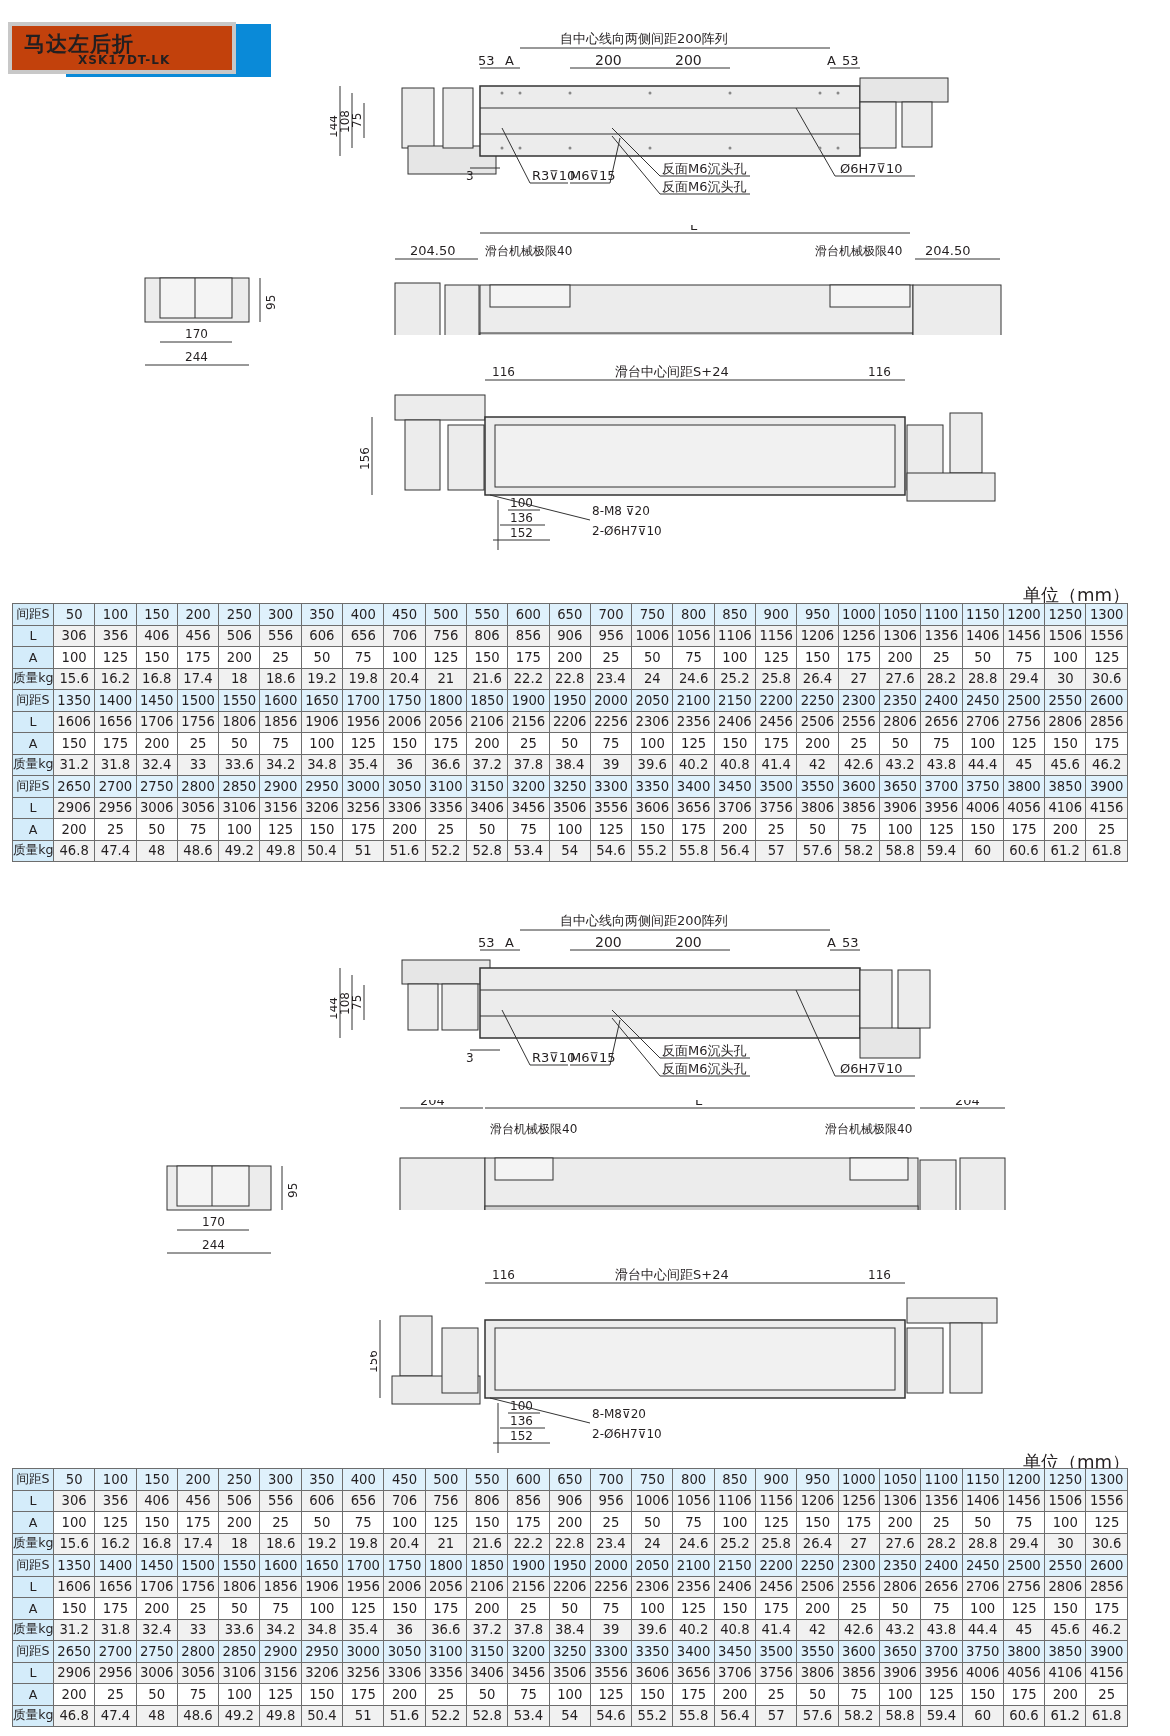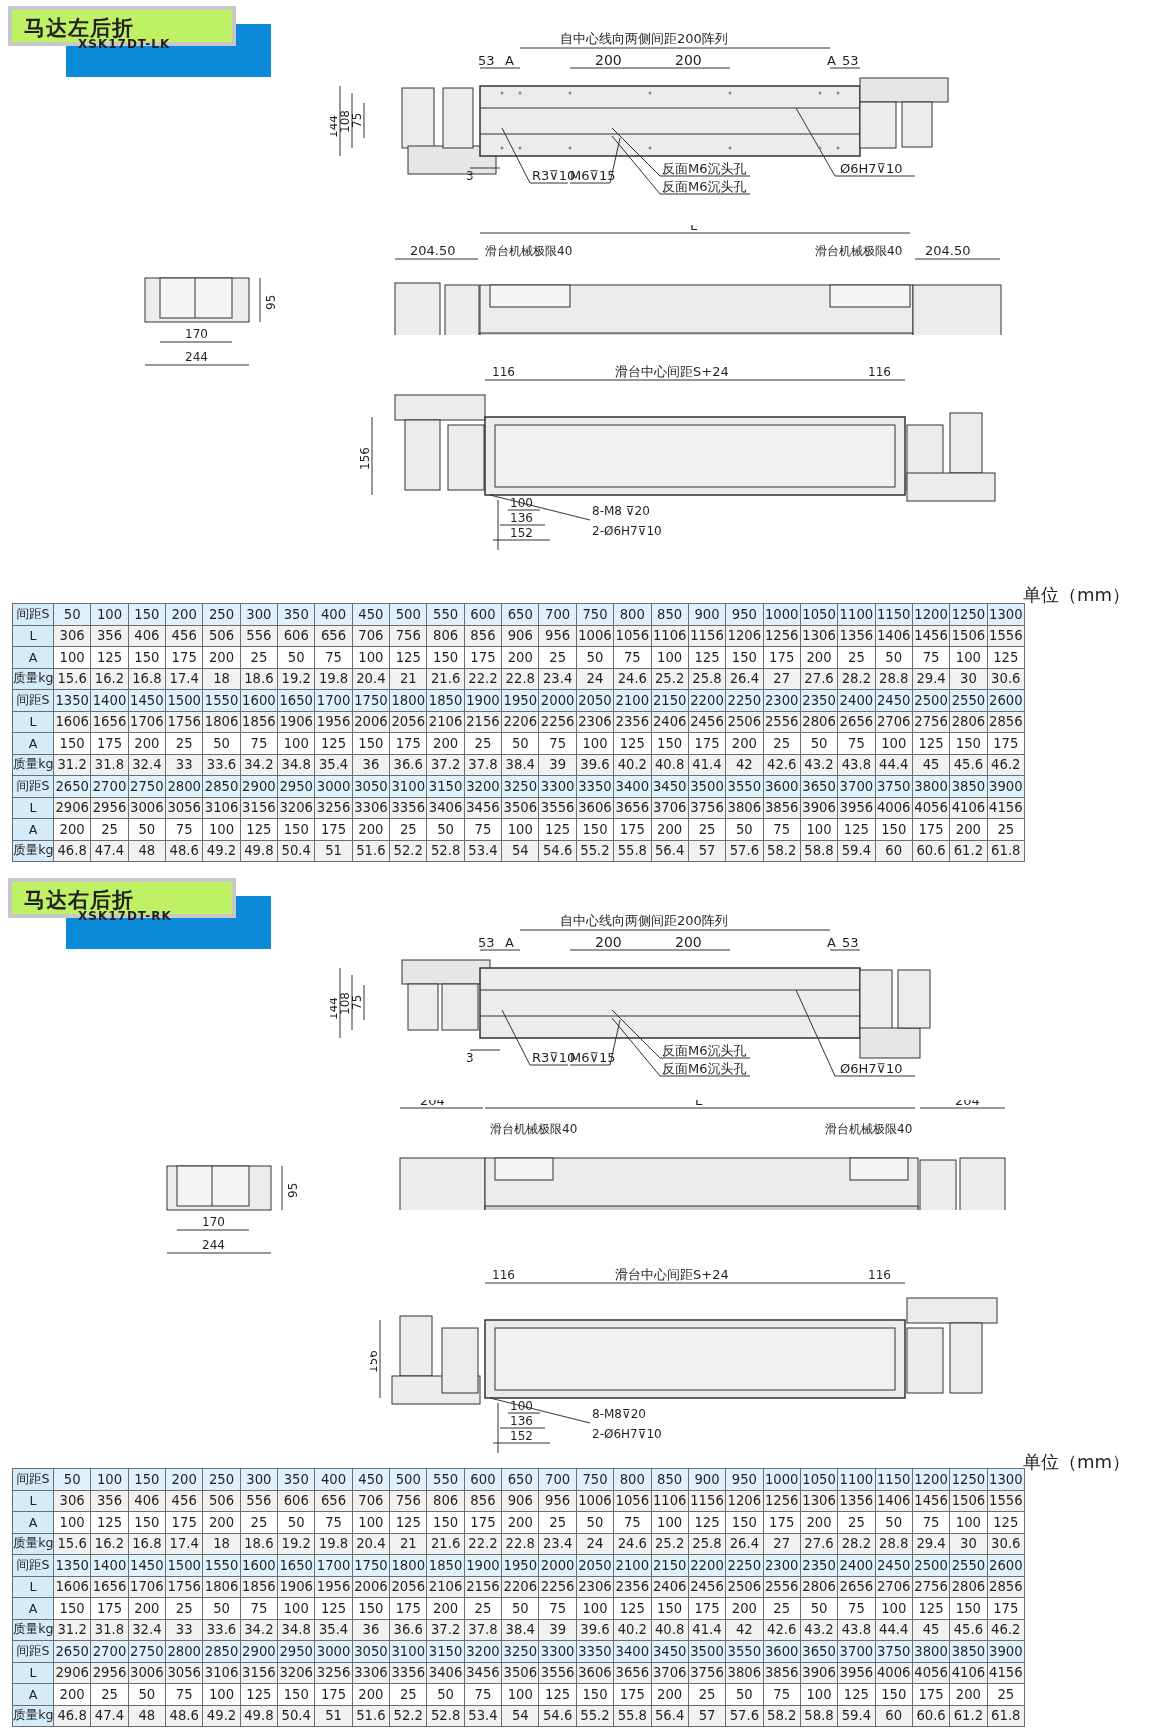--- a/index.html
+++ b/index.html
@@ -1,25 +1,25 @@
 <!DOCTYPE html>
 <html><head>
 <meta charset="utf-8">
 <style>
   html,body{margin:0;padding:0;background:#fff;}
   body{width:1170px;height:1736px;position:relative;overflow:hidden;font-family:"DejaVu Sans","Liberation Sans",sans-serif;color:#231f20;}
   .section{position:absolute;left:0;width:1170px;}
   .hdr{position:absolute;left:8px;width:235px;height:54px;}
   .hdr .blue{position:absolute;left:58px;top:18px;width:205px;height:53px;background:#0a8ad8;}
-  .hdr .box{position:absolute;left:0;top:0;width:228px;height:40px;background:#bef264;border:4px solid #c8c8c8;box-sizing:border-box;}
+  .hdr .box{position:absolute;left:0;top:16px;width:228px;height:52px;background:#c2410c;border:4px solid #c8c8c8;box-sizing:border-box;}
   .hdr .cn{position:absolute;left:12px;top:4px;font-size:21px;font-weight:bold;letter-spacing:1px;}
   .hdr .model{position:absolute;left:66px;top:27px;font-size:12px;font-weight:bold;letter-spacing:1px;}
   svg text{font-family:"DejaVu Sans","Liberation Sans",sans-serif;fill:#231f20;}
   .unit{position:absolute;right:40px;font-size:18px;}
-  table.spec{position:absolute;left:12px;width:1013px;border-collapse:collapse;table-layout:fixed;font-size:13.2px;border-radius:22px;}
+  table.spec{position:absolute;left:12px;width:1116px;border-collapse:collapse;table-layout:fixed;font-size:13.2px;border-radius:22px;}
   table.spec td{border:1px solid #6d6d6d;text-align:center;height:20.5px;padding:0;white-space:nowrap;overflow:hidden;}
   table.spec td.lbl{background:#d4ecfa;width:40px;font-size:12.6px;}
   table.spec tr.rs td{background:#dff1fc;}
   table.spec tr.rl td{background:#f1f1f1;}
   table.spec tr.ra td{background:#ffffff;}
   table.spec tr.rm td{background:#f1f1f1;}
   table.spec tr td.lbl{background:#d4ecfa;}
 </style>
 </head>
 <body>
@@ -519,27 +519,20 @@
           <td>60</td>
           <td>60.6</td>
           <td>61.2</td>
           <td>61.8</td>
         </tr>
       </tbody>
   </table>
 </div>
 
 <div class="section" style="top:868px;height:868px;">
-  <div class="hdr" style="top:10px;">
-    <div class="blue"></div>
-    <div class="box">
-      <span class="cn">马达右后折</span>
-      <span class="model">XSK17DT-RK</span>
-    </div>
-  </div>
 
   <svg style="position:absolute;left:330px;top:42px;" width="700" height="180" viewBox="0 0 700 180">
     <g stroke="#333" fill="none" stroke-width="1">
       <rect x="72" y="50" width="88" height="24" fill="#e6e6e6"></rect>
       <rect x="78" y="74" width="30" height="46" fill="#ececec"></rect>
       <rect x="112" y="74" width="36" height="46" fill="#ececec"></rect>
       <rect x="150" y="58" width="380" height="70" fill="#ececec" stroke-width="1.5"></rect>
       <line x1="150" y1="80" x2="530" y2="80"></line>
       <line x1="150" y1="106" x2="530" y2="106"></line>
       <rect x="530" y="60" width="32" height="60" fill="#ececec"></rect>

